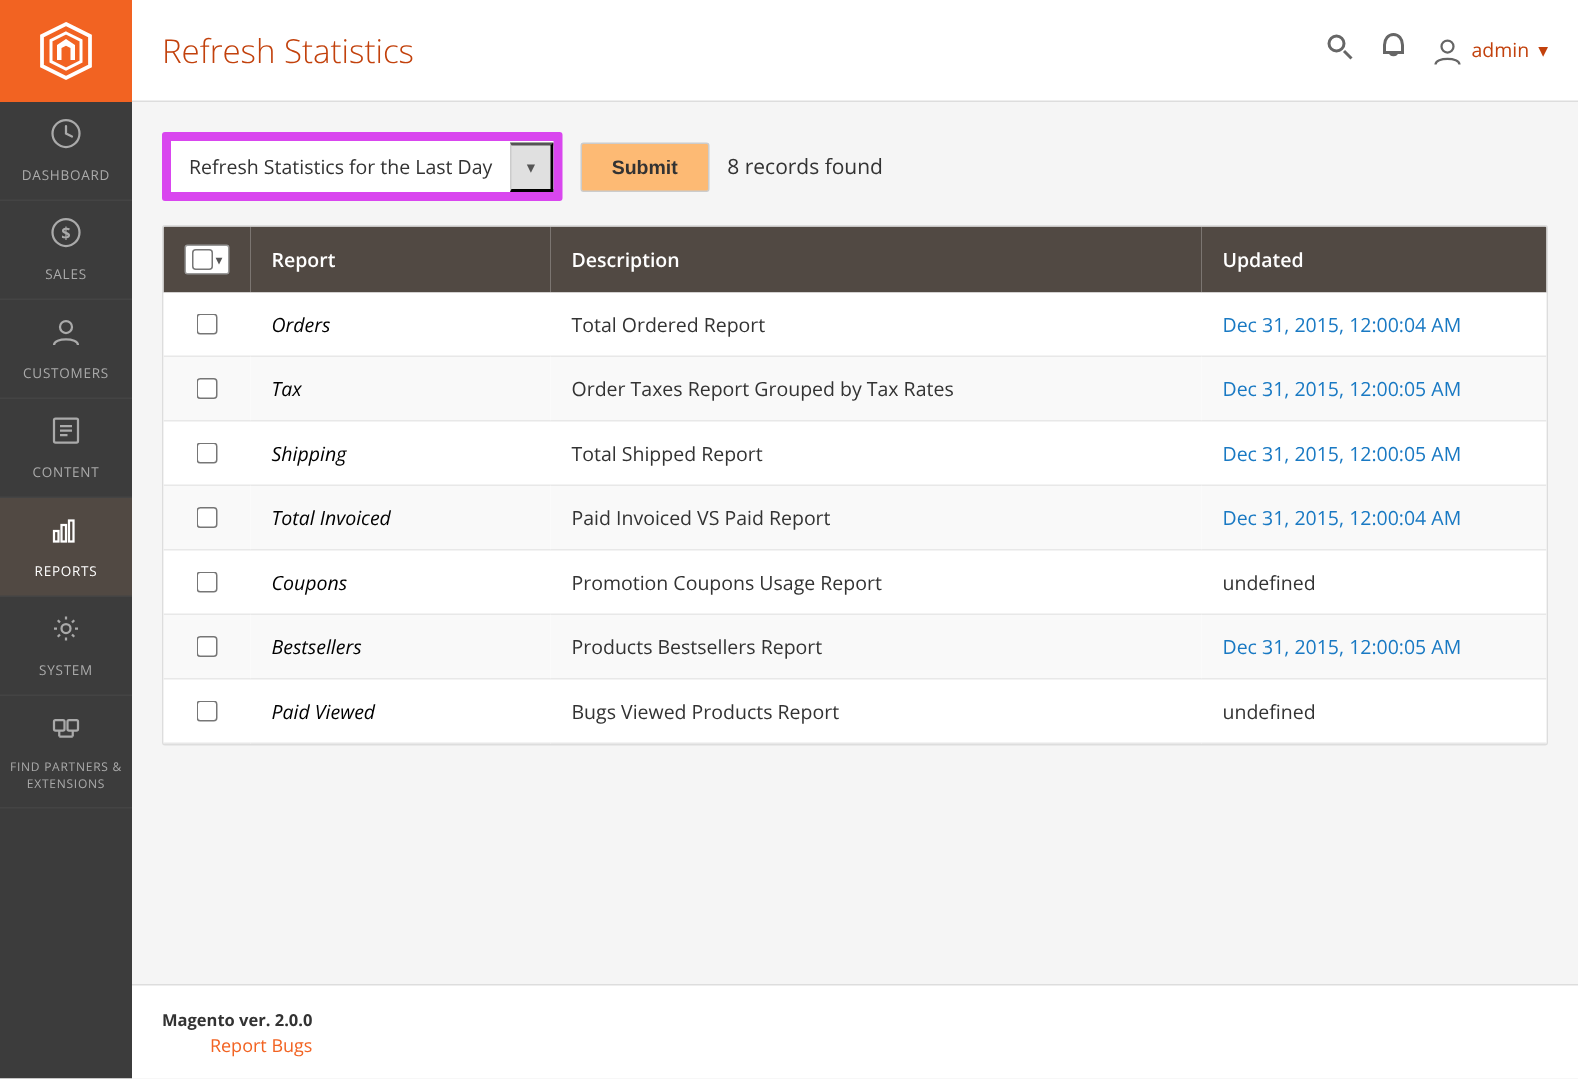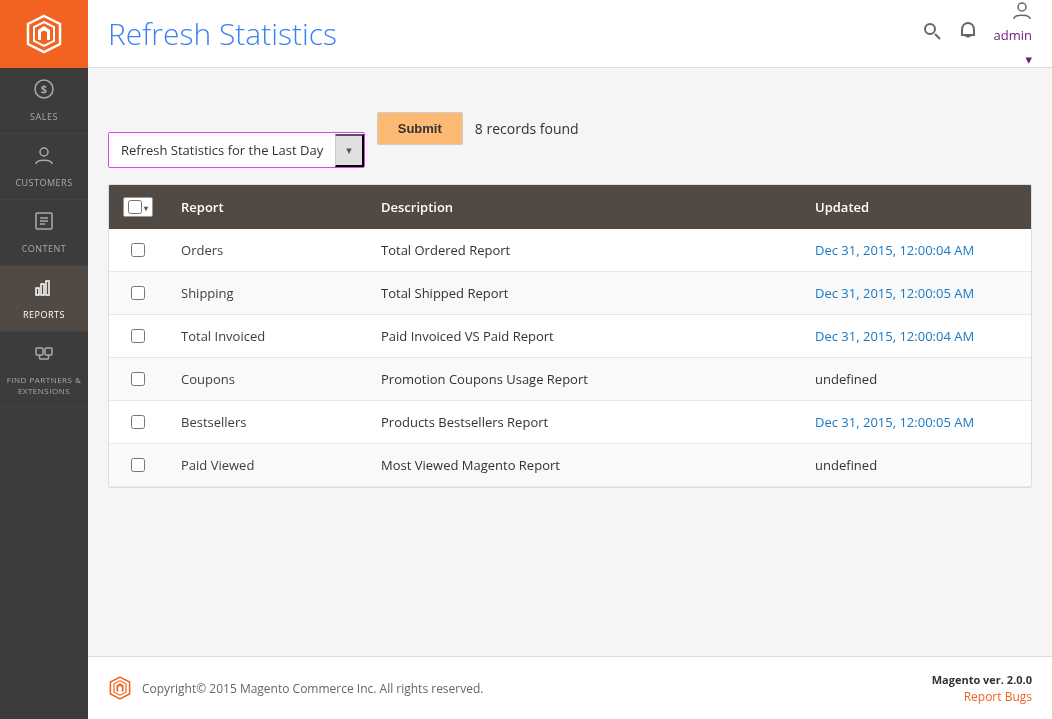--- a/index.html
+++ b/index.html
@@ -54,66 +54,64 @@
     .topbar {
       background: #fff;
       height: 68px;
       display: flex;
       align-items: center;
       justify-content: space-between;
       padding: 0 20px;
       border-bottom: 1px solid #ddd;
     }
     .topbar-title {
-      font-size: 30px;
+      font-size: 22px;
       font-weight: 300;
-      color: #3b82f6;
+      color: #c2410c;
     }
     .topbar-right {
       display: flex;
       align-items: center;
       gap: 16px;
     }
     .topbar-icon {
       font-size: 18px;
       color: #666;
       cursor: pointer;
     }
     .topbar-user {
       display: flex;
-      align-items: flex-end;
+      align-items: flex-start;
       gap: 6px;
-      color: #701a75;
+      color: #c2410c;
       cursor: pointer;
       font-size: 13px;
-      flex-direction: column;
     }
 
     
     .content-area {
       flex: 1;
       padding: 20px;
       background: #f5f5f5;
     }
 
     
     .toolbar {
       display: flex;
       align-items: center;
       gap: 12px;
       margin-bottom: 16px;
     }
     .select-wrapper {
       display: flex;
       align-items: center;
-      border: 1px solid #d946ef;
+      border: 6px solid #d946ef;
       background: #fff;
       border-radius: 2px;
       overflow: hidden;
-      margin-top: 44px;
     }
     .select-label {
       padding: 8px 12px;
       color: #333;
       font-size: 13px;
       background: #fff;
       border: none;
       outline: none;
     }
     .select-dropdown-btn {
@@ -180,23 +178,24 @@
     tbody td {
       padding: 12px 14px;
       color: #333;
       font-size: 13px;
       vertical-align: middle;
     }
     tbody td:first-child {
       text-align: center;
     }
     tbody td a, .report-link {
-      color: #404040;
+      color: #000000;
       text-decoration: none;
       cursor: pointer;
+      font-style: italic;
     }
     .updated-col { color: #1979c3; }
     .undefined-col { color: #333; }
 
     
     .cb-wrap {
       display: flex;
       align-items: center;
       justify-content: center;
     }
@@ -260,20 +259,29 @@
 
 <nav class="sidebar">
   <div class="sidebar-logo">
     <svg viewBox="0 0 40 40" xmlns="http://www.w3.org/2000/svg">
       <path d="M20 2 L36 10 L36 30 L20 38 L4 30 L4 10 Z" fill="none" stroke="white" stroke-width="2.5"></path>
       <path d="M20 8 L30 13 L30 27 L20 32 L10 27 L10 13 Z" fill="none" stroke="white" stroke-width="2"></path>
       <path d="M14 16 L20 12 L26 16 L26 26 L23 26 L23 18 L20 16.5 L17 18 L17 26 L14 26 Z" fill="white"></path>
     </svg>
   </div>
 
+  <div class="sidebar-item">
+    <span class="icon">
+      <svg width="22" height="22" viewBox="0 0 22 22" fill="currentColor">
+          <circle cx="11" cy="11" r="9" fill="none" stroke="currentColor" stroke-width="1.5"></circle>
+          <path d="M11 6 L11 11 L15 13" stroke="currentColor" stroke-width="1.5" fill="none" stroke-linecap="round"></path>
+        </svg>
+    </span>
+    <span class="label">DASHBOARD</span>
+  </div>
 
   <div class="sidebar-item">
     <span class="icon">
       <svg width="22" height="22" viewBox="0 0 22 22" fill="none">
           <circle cx="11" cy="11" r="9" stroke="currentColor" stroke-width="1.5"></circle>
           <text x="11" y="15" text-anchor="middle" fill="currentColor" font-size="11" font-weight="bold">$</text>
         </svg>
     </span>
     <span class="label">SALES</span>
   </div>
@@ -308,20 +316,29 @@
           <rect x="3" y="12" width="3" height="7"></rect>
           <rect x="8" y="8" width="3" height="11"></rect>
           <rect x="13" y="5" width="3" height="14"></rect>
           <rect x="18" y="9" width="3" height="10" opacity="0"></rect>
         </svg>
     </span>
     <span class="label">REPORTS</span>
   </div>
 
 
+  <div class="sidebar-item">
+    <span class="icon">
+      <svg width="22" height="22" viewBox="0 0 22 22" fill="none" stroke="currentColor" stroke-width="1.5">
+          <circle cx="11" cy="11" r="3"></circle>
+          <path d="M11 3 L11 5 M11 17 L11 19 M3 11 L5 11 M17 11 L19 11 M5.5 5.5 L7 7 M15 15 L16.5 16.5 M5.5 16.5 L7 15 M15 7 L16.5 5.5"></path>
+        </svg>
+    </span>
+    <span class="label">SYSTEM</span>
+  </div>
 
   <div class="sidebar-item">
     <span class="icon">
       <svg width="22" height="22" viewBox="0 0 22 22" fill="none" stroke="currentColor" stroke-width="1.5">
           <rect x="3" y="6" width="7" height="7" rx="1"></rect>
           <rect x="12" y="6" width="7" height="7" rx="1"></rect>
           <line x1="6.5" y1="13" x2="6.5" y2="17"></line>
           <line x1="15.5" y1="13" x2="15.5" y2="17"></line>
           <line x1="6.5" y1="17" x2="15.5" y2="17"></line>
         </svg>
@@ -399,20 +416,30 @@
               <td><span class="report-link">Orders</span></td>
               <td>Total Ordered Report</td>
               <td class="updated-col">Dec 31, 2015, 12:00:04 AM</td>
             </tr>
             <tr>
               <td>
                 <div class="cb-wrap">
                   <input type="checkbox" style="">
                 </div>
               </td>
+              <td><span class="report-link">Tax</span></td>
+              <td>Order Taxes Report Grouped by Tax Rates</td>
+              <td class="updated-col">Dec 31, 2015, 12:00:05 AM</td>
+            </tr>
+            <tr>
+              <td>
+                <div class="cb-wrap">
+                  <input type="checkbox" style="">
+                </div>
+              </td>
               <td><span class="report-link">Shipping</span></td>
               <td>Total Shipped Report</td>
               <td class="updated-col">Dec 31, 2015, 12:00:05 AM</td>
             </tr>
             <tr>
               <td>
                 <div class="cb-wrap">
                   <input type="checkbox" style="">
                 </div>
               </td>
@@ -440,38 +467,30 @@
               <td>Products Bestsellers Report</td>
               <td class="updated-col">Dec 31, 2015, 12:00:05 AM</td>
             </tr>
             <tr>
               <td>
                 <div class="cb-wrap">
                   <input type="checkbox" style="">
                 </div>
               </td>
               <td><span class="report-link">Paid Viewed</span></td>
-              <td>Most Viewed Magento Report</td>
+              <td>Bugs Viewed Products Report</td>
               <td class="undefined-col">undefined</td>
             </tr>
           </tbody>
       </table>
     </div>
 
   </div>
 
   <footer class="footer">
-    <div class="footer-left">
-      <svg class="footer-logo" viewBox="0 0 40 40" xmlns="http://www.w3.org/2000/svg">
-        <path d="M20 2 L36 10 L36 30 L20 38 L4 30 L4 10 Z" fill="none" stroke="#f26322" stroke-width="2.5"></path>
-        <path d="M20 8 L30 13 L30 27 L20 32 L10 27 L10 13 Z" fill="none" stroke="#f26322" stroke-width="2"></path>
-        <path d="M14 16 L20 12 L26 16 L26 26 L23 26 L23 18 L20 16.5 L17 18 L17 26 L14 26 Z" fill="#f26322"></path>
-      </svg>
-      <span>Copyright© 2015 Magento Commerce Inc. All rights reserved.</span>
-    </div>
     <div class="footer-right">
       <div>
         <span class="footer-version">
           <span>Magento</span>&nbsp;<span>ver. 2.0.0</span>
         </span>
       </div>
       <div>
         <span class="footer-bugs">Report Bugs</span>
       </div>
     </div>

